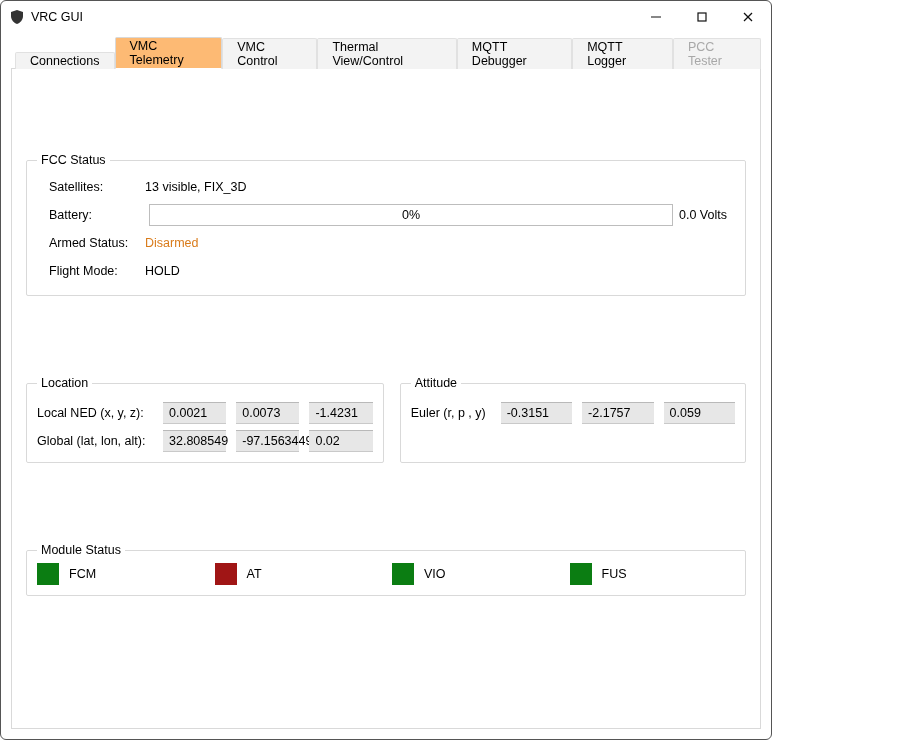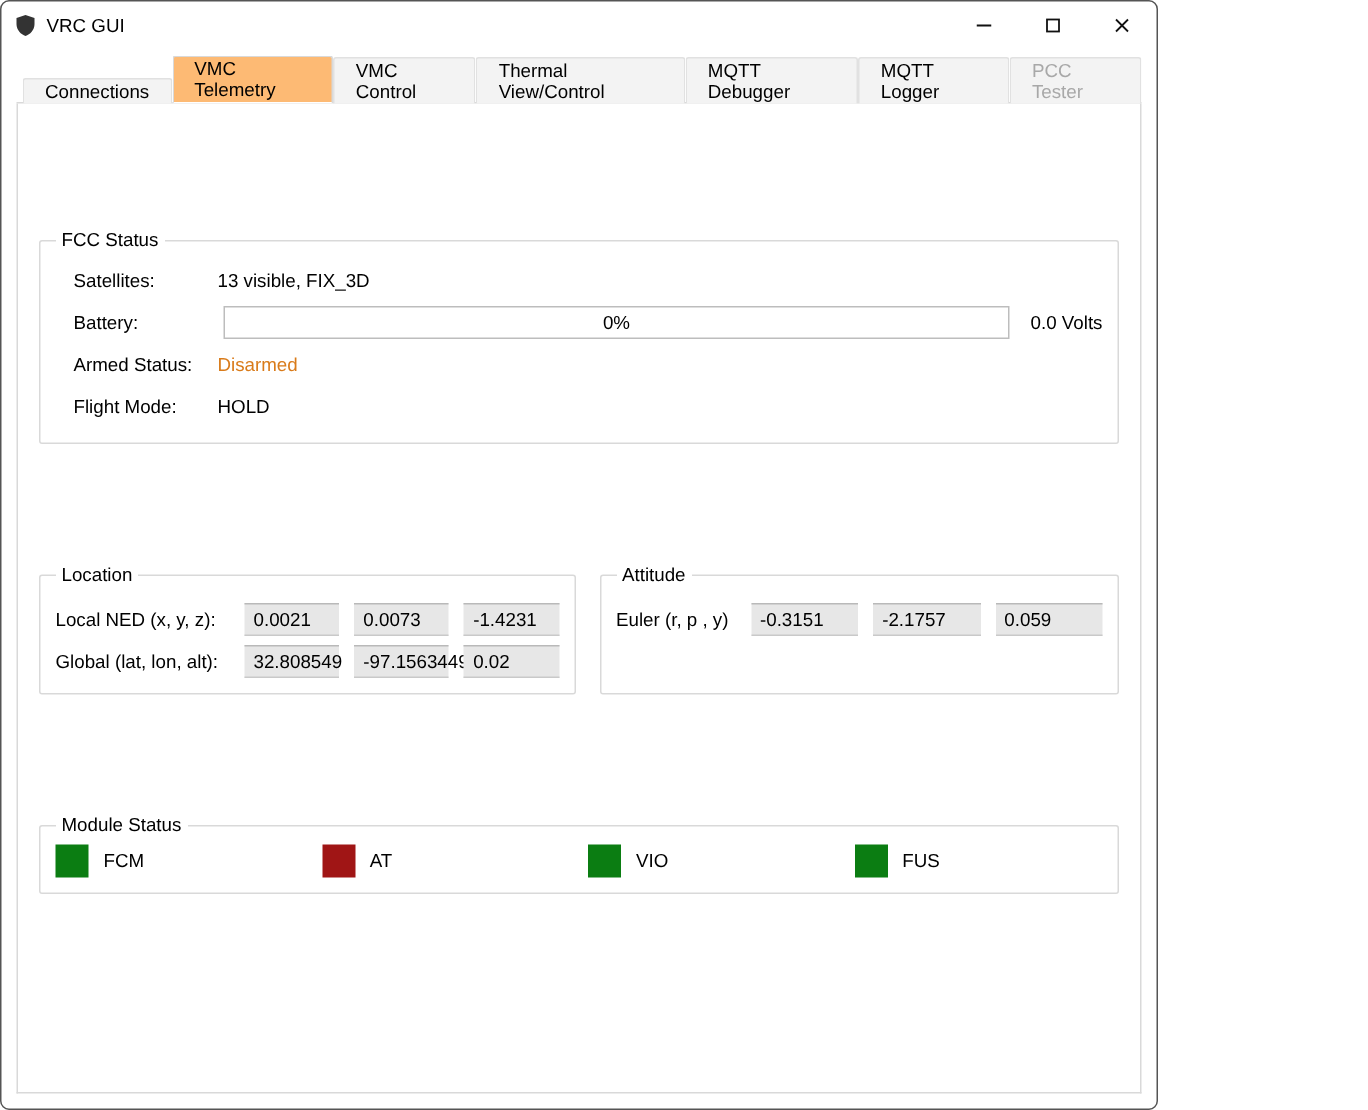--- a/index.html
+++ b/index.html
@@ -20,21 +20,21 @@
   .tab.disabled { color: #a8a8a8; }
   .tab-body { flex: 1; border: 1px solid #d9d9d9; border-top: none; padding: 14px; display: flex; flex-direction: column; gap: 80px; }
   fieldset { border: 1px solid #d9d9d9; border-radius: 2px; margin: 0; padding: 6px 10px 10px 10px; }
   legend { padding: 0 4px; font-size: 12.5px; }
   .kv-row { display: flex; align-items: center; min-height: 28px; }
   .kv-label { width: 94px; flex: none; margin-left: 12px; }
   .satellites-val, .flightmode-val { padding-left: 2px; }
   .armed-val { color: #d97b1a; padding-left: 2px; }
   .battery-row { display: flex; align-items: center; gap: 6px; }
   .progress { flex: 1; height: 22px; border: 1px solid #bdbdbd; background: #fff; display: flex; align-items: center; justify-content: center; font-size: 12.5px; position: relative; }
-  .volts { width: 56px; text-align: right; }
+  .volts { width: 56px; text-align: left; }
   .two-col { display: flex; gap: 16px; }
   .two-col > fieldset { flex: 1; }
   .grid-row { display: flex; align-items: center; gap: 10px; margin-top: 6px; }
   .grid-label { width: 116px; flex: none; }
   .attitude .grid-label { width: 80px; }
   .ro-field { flex: 1; height: 22px; background: #e7e7e7; border-top: 1px solid #b9b9b9; border-left: none; border-right: none; border-bottom: 1px solid #c9c9c9; padding: 2px 6px; font-size: 12.5px; display: flex; align-items: center; min-width: 0; text-align: right; }
   .modules { display: flex; gap: 12px; align-items: center; }
   .module { flex: 1; display: flex; align-items: center; gap: 10px; }
   .swatch { width: 22px; height: 22px; flex: none; }
   .swatch.green { background: #0b7d12; }

